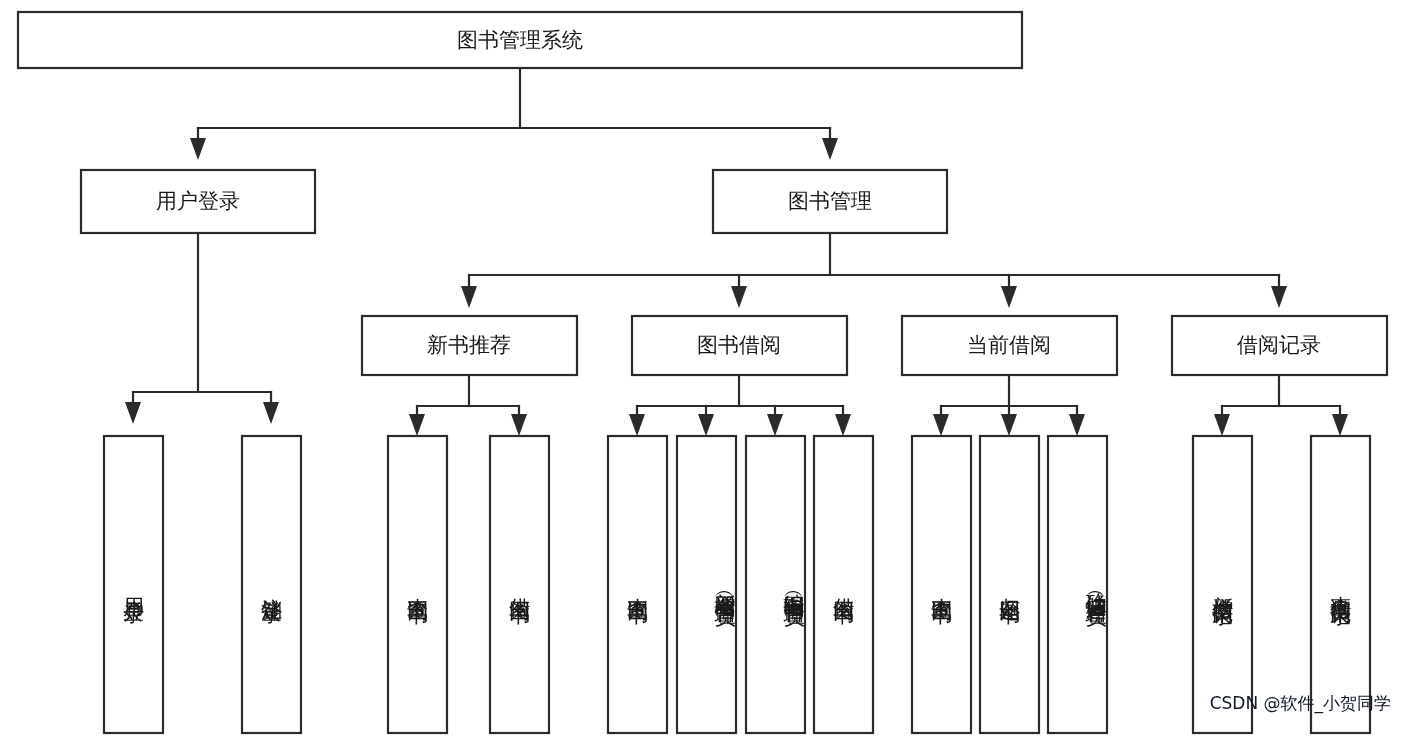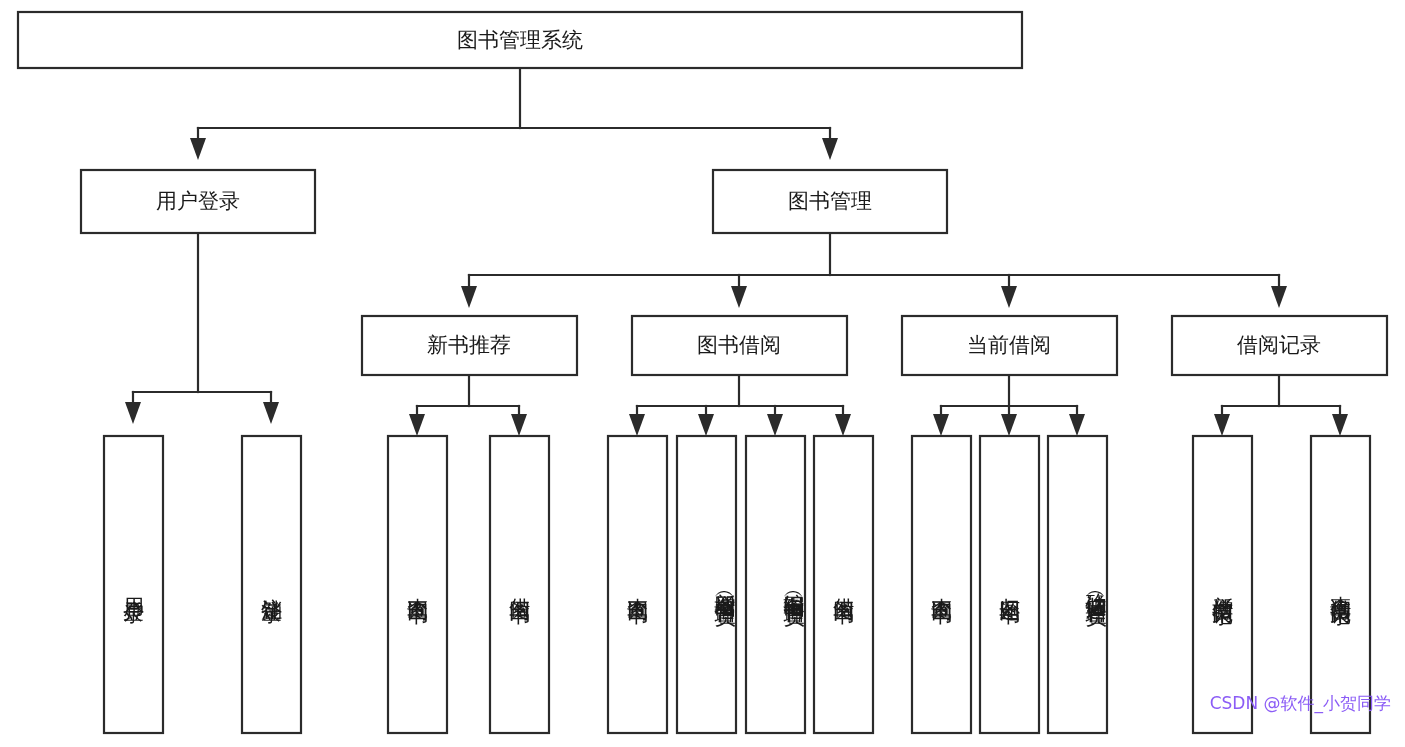--- a/index.html
+++ b/index.html
@@ -61,21 +61,21 @@
     text-align: center;
     white-space: nowrap;
     pointer-events: none;
   }
   .watermark {
     position: absolute;
     right: 14px;
     bottom: 6px;
     font-family: "DejaVu Sans", "Liberation Sans", sans-serif;
     font-size: 17px;
-    color: #8b5cf6;
+    color: #0f172a;
     white-space: nowrap;
   }
 </style>
 </head>
 <body>
 
 <div id="diagram-root">
 
   <svg class="tree-canvas" viewBox="0 0 1405 747">
 

